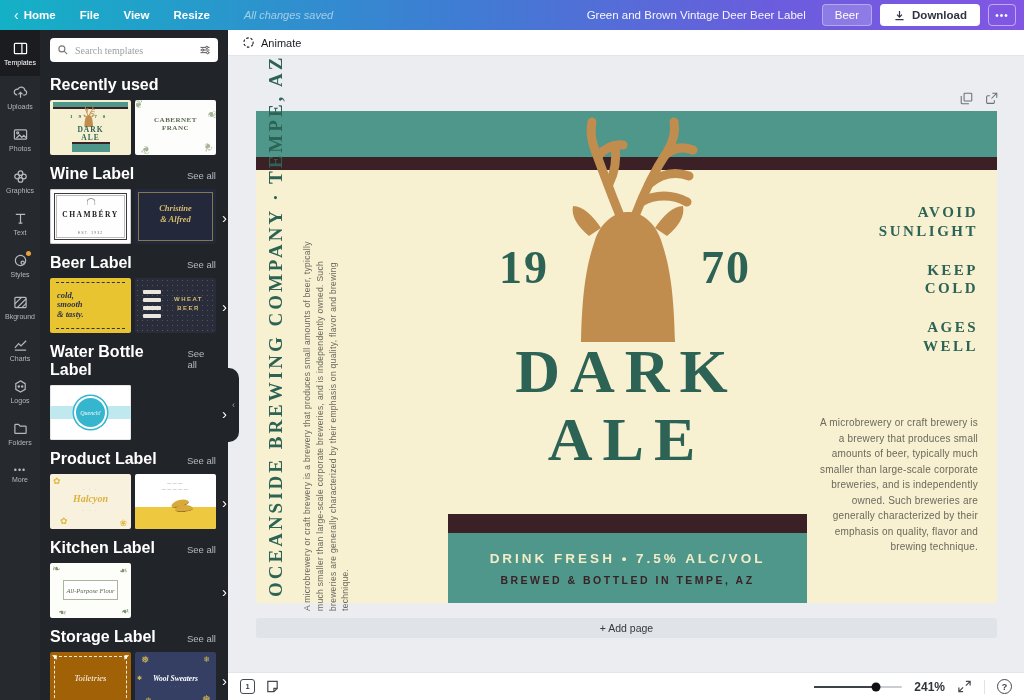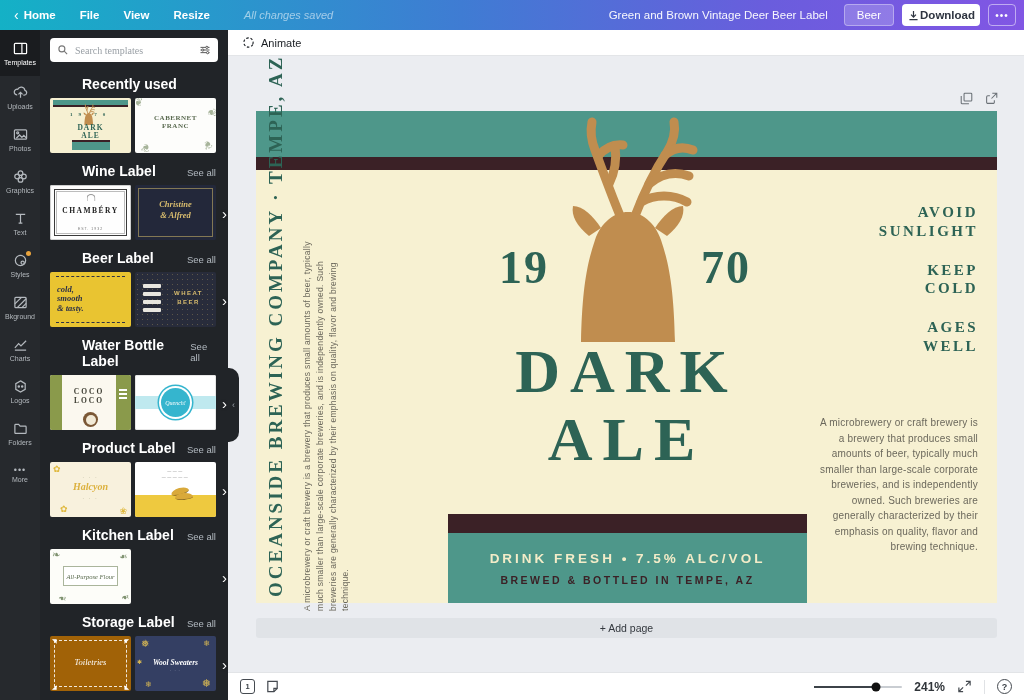--- a/index.html
+++ b/index.html
@@ -8,42 +8,42 @@
   
   .topbar { height:30px; display:flex; align-items:center; background:linear-gradient(90deg,#14b1c6 0%,#3f7cd3 45%,#6a5ddd 75%,#8156e4 100%); color:#fff; }
   .topbar-left { display:flex; align-items:center; gap:24px; padding-left:14px; font-size:11.5px; font-weight:700; }
   .menu-item { display:flex; align-items:center; gap:5px; cursor:default; }
   .back-chevron { font-size:14px; font-weight:400; line-height:1; }
   .saved-status { font-size:11px; font-weight:400; font-style:italic; color:rgba(255,255,255,.55); margin-left:10px; }
   .topbar-right { margin-left:auto; display:flex; align-items:center; gap:8px; padding-right:8px; }
   .doc-title { font-size:11.5px; color:rgba(255,255,255,.95); margin-right:8px; white-space:nowrap; }
   .btn { border-radius:4px; font-size:11.5px; display:flex; align-items:center; justify-content:center; height:22px; }
   .btn-share { background:rgba(255,255,255,.2); border:1px solid rgba(255,255,255,.35); padding:0 12px; color:#fff; }
-  .btn-download { background:#fff; color:#2e3440; padding:0 5px; font-weight:700; }
+  .btn-download { background:#fff; color:#2e3440; padding:0 13px; gap:6px; font-weight:700; }
   .btn-more { border:1px solid rgba(255,255,255,.5); width:28px; letter-spacing:1px; font-size:10px; }
 
   
   .app { display:flex; height:670px; position:relative; }
 
   
   .sidebar { width:40px; background:#26292d; display:flex; flex-direction:column; flex:none; }
   .side-item { height:42px; display:flex; flex-direction:column; align-items:center; justify-content:center; gap:3px; color:#b4b9be; font-size:7px; position:relative; }
   .side-item.active { background:#1a1c1f; color:#fff; height:46px; }
   .side-item svg { width:15px; height:15px; stroke:currentColor; fill:none; stroke-width:1.3; }
   .badge-dot { position:absolute; top:7px; right:9px; width:5px; height:5px; border-radius:50%; background:#e8a33d; }
   .more-glyph { font-size:9px; letter-spacing:1px; line-height:6px; }
 
   
   .panel { width:188px; background:#212428; flex:none; color:#fff; position:relative; overflow:hidden; }
   .search-row { margin:8px 10px 4px; background:#fff; border-radius:4px; height:24px; display:flex; align-items:center; padding:0 7px; gap:6px; }
   .search-row svg { flex:none; }
   .search-input { border:none; outline:none; flex:1; font-size:10px; color:#333; min-width:0; font-family:Liberation Serif, serif; }
   .search-input::placeholder { color:#9aa0a6; }
   .section-header { display:flex; justify-content:space-between; align-items:baseline; padding:10px 12px 6px 10px; }
-  .section-title { font-size:14px; font-weight:700;margin-left:32px; }
+  .section-title { font-size:16px; font-weight:700; }
   .see-all { font-size:9.5px; color:#b3bac1; }
   .thumb-row { display:flex; gap:4px; padding-left:10px; position:relative; }
   .thumb { width:81px; height:55px; border-radius:2px; overflow:hidden; position:relative; flex:none; }
   .row-chevron { position:absolute; right:1px; top:50%; transform:translateY(-50%); color:#fff; font-size:15px; text-shadow:0 0 3px rgba(0,0,0,.6); z-index:3; }
   .pre { white-space:pre-line; }
 
   
   .t-darkale { background:#f6f0d2; }
   .t-darkale .mband { position:absolute; top:2px; left:3px; right:3px; height:7px; background:#4e978a; border-bottom:2px solid #3b2126; }
   .t-darkale .mdeer { position:absolute; top:6px; left:31px; width:19px; height:21px; }
@@ -358,31 +358,20 @@
 BEER</div>
       </div>
       <span class="row-chevron">›</span>
     </div>
 
     <div class="section-header">
       <span class="section-title">Water Bottle Label</span>
       <span class="see-all">See all</span>
     </div>
     <div class="thumb-row">
-      <div class="thumb t-coco">
-        <div class="sideL"></div>
-        <div class="sideR burger">
-          <div style="top:14px"></div>
-            <div style="top:18px"></div>
-            <div style="top:22px"></div>
-        </div>
-        <div class="ctext pre">COCO
-LOCO</div>
-        <div class="nut"></div>
-      </div>
       <div class="thumb t-quench">
         <div class="ribbon"></div>
         <div class="seal">
           <span class="ctext">Quench!</span>
         </div>
       </div>
       <span class="row-chevron">›</span>
     </div>
 
     <div class="section-header">

